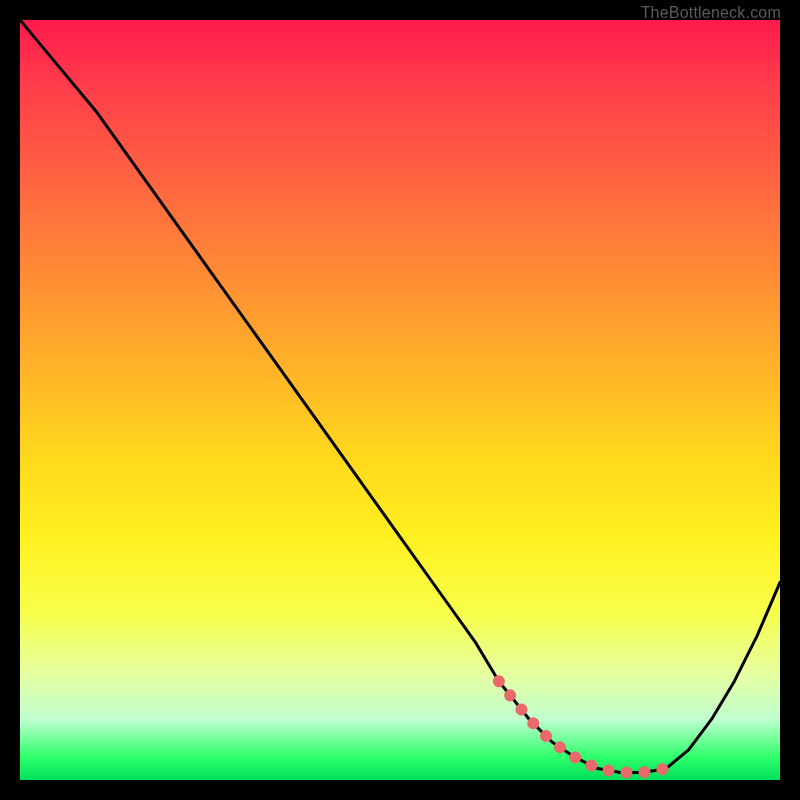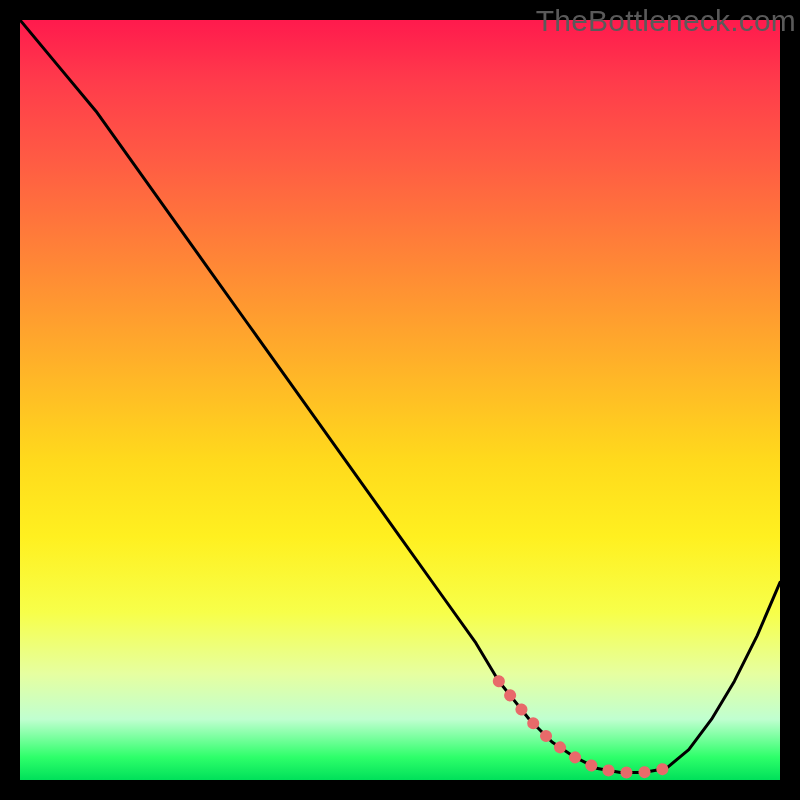--- a/index.html
+++ b/index.html
@@ -13,23 +13,23 @@
   }
   .frame {
     position: relative;
     width: 800px;
     height: 800px;
     background: #000;
   }
   .watermark {
     position: absolute;
     top: 4px;
-    right: 4px;
+    right: 19px;
     color: #5a5a5a;
-    font-size: 30px;
+    font-size: 16px;
     font-weight: 500;
     letter-spacing: 0.2px;
     z-index: 5;
   }
   .plot-area {
     position: absolute;
     left: 20px;
     top: 20px;
     width: 760px;
     height: 760px;

